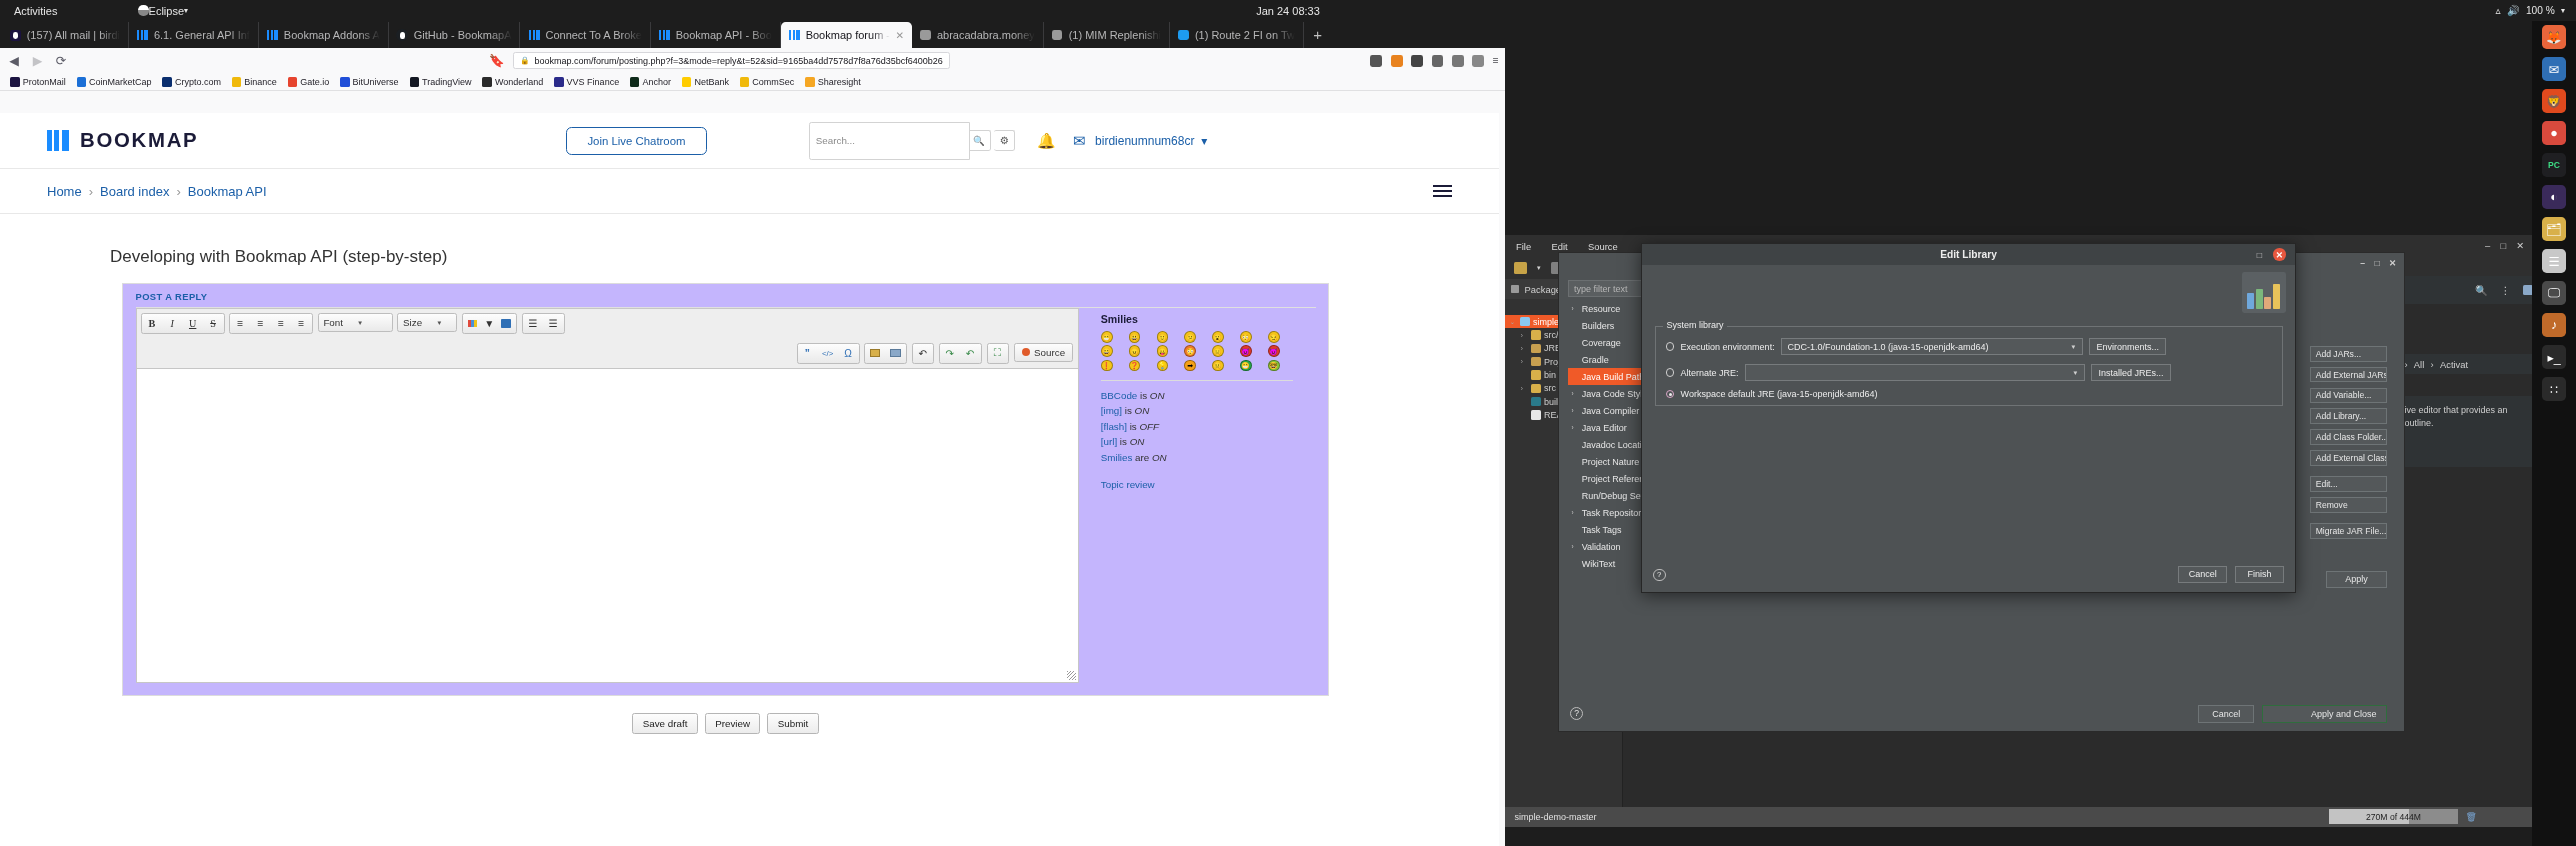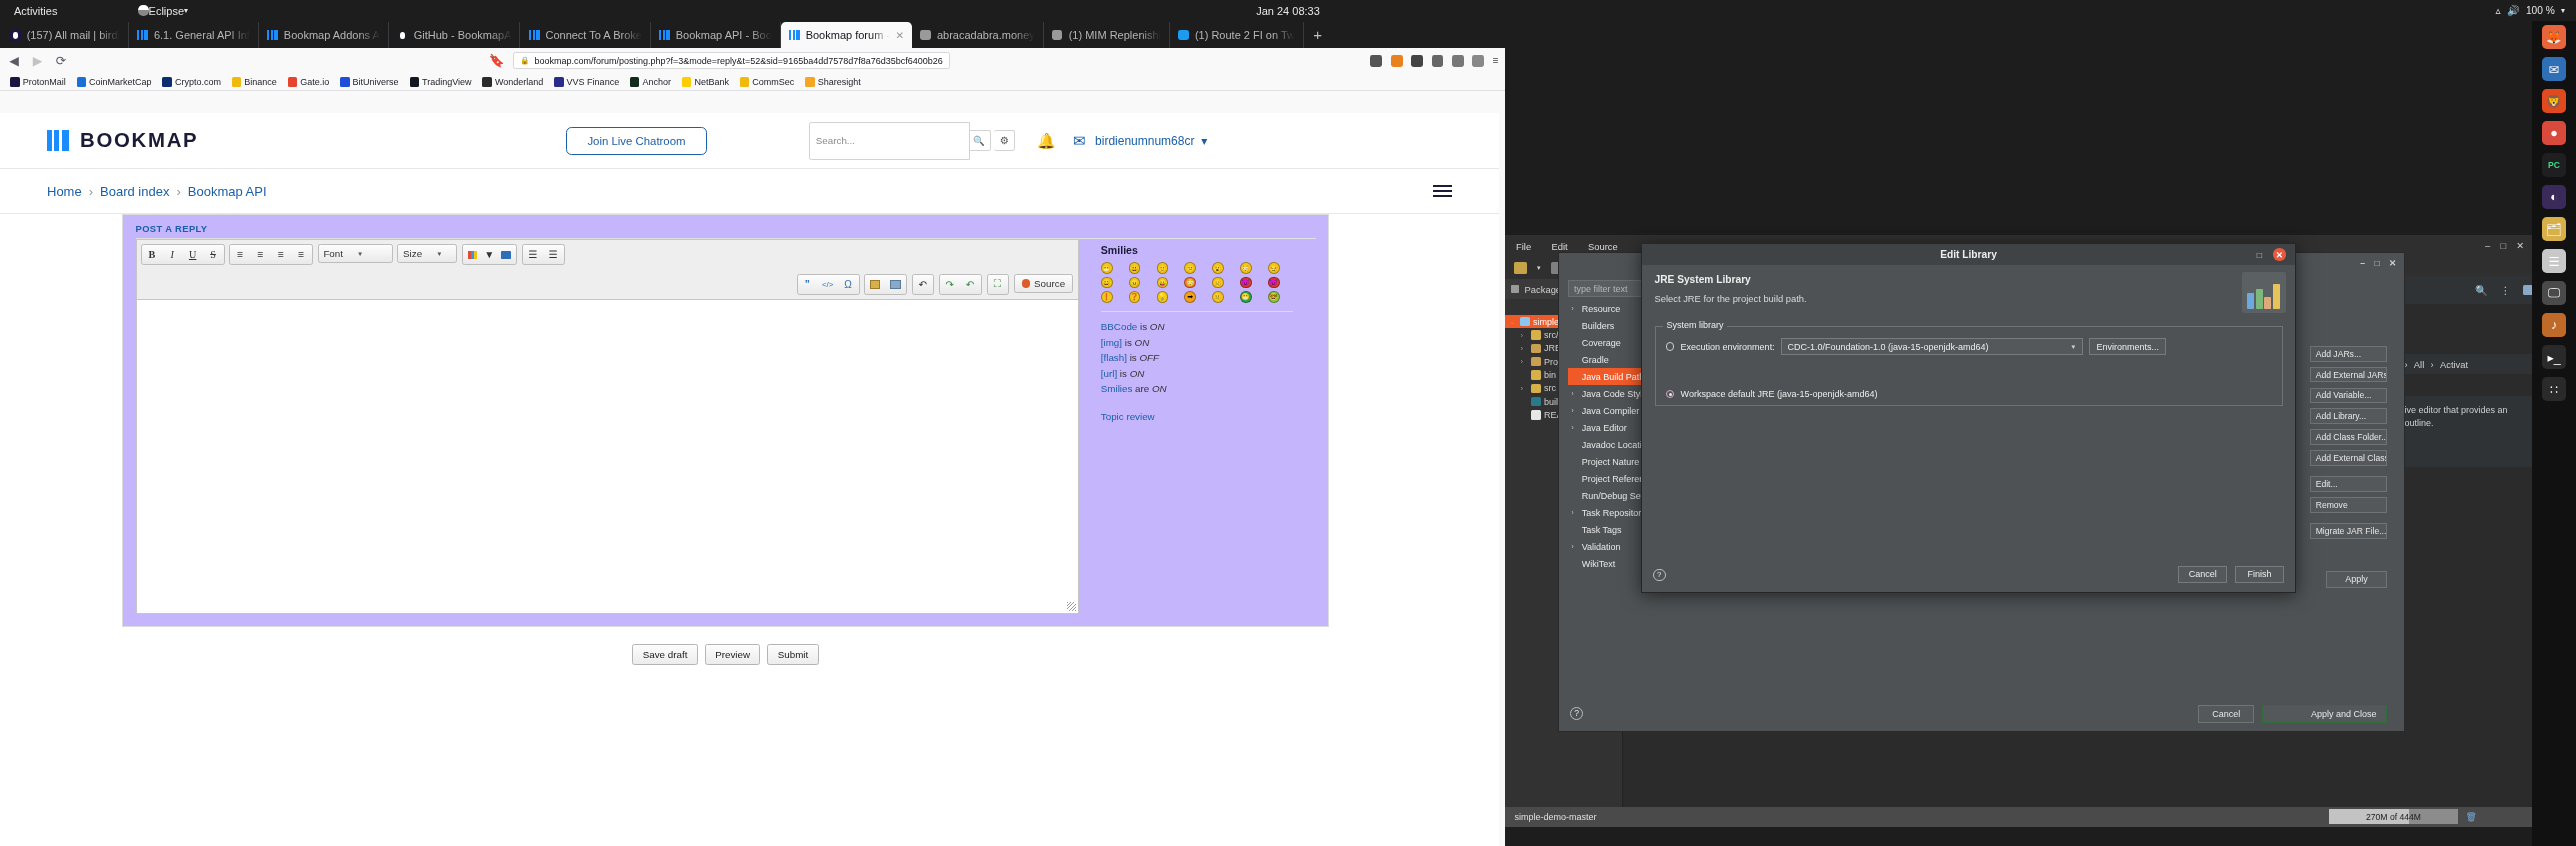--- a/index.html
+++ b/index.html
@@ -409,20 +409,21 @@
       <span class="crumb">Board index</span>
       <span class="crumb-sep">›</span>
       <span class="crumb">Bookmap API</span>
       <span class="burger">
           <i></i>
           <i></i>
           <i></i>
         </span>
     </div>
 
+    <div class="post-title">Developing with Bookmap API (step-by-step)</div>
 
     <div class="panel">
       <div class="panel-head">POST A REPLY</div>
       <div class="panel-head-rule"></div>
 
 
       <div class="editor-wrap">
         <div class="editor">
           <div class="tbar">
             <div class="tgrp">
@@ -729,44 +730,49 @@
   </div>
   <div class="help-q">?</div>
 </div>
 
 <div class="editlib">
   <div class="el-title">
     <span>Edit Library</span>
     <span class="min">□</span>
     <span class="el-close">✕</span>
   </div>
-  <div class="el-head">
-    <div class="el-h1">JRE System Library</div>
-    <div class="el-h2">Select JRE for the project build path.</div>
-  </div>
   <div class="books">
     <span class="bk" style="height:15.7px;background:#6fa8dc"></span>
     <span class="bk" style="height:20.4px;background:#7cb87c"></span>
     <span class="bk" style="height:12.5px;background:#e0a97a"></span>
     <span class="bk" style="height:25px;background:#e8c35a"></span>
   </div>
 
   <div class="group">
     <span class="group-lbl">System library</span>
 
     <div class="grow" style="top:11px; width:100%;">
       <span class="radio"></span>
       <span>Execution environment:</span>
       <span class="combo" style="width:302px">
         <span>CDC-1.0/Foundation-1.0 (java-15-openjdk-amd64)</span>
         <span class="car">▼</span>
       </span>
       <span class="sidebtn">Environments...</span>
     </div>
 
+    <div class="grow" style="top:37px; width:100%;">
+      <span class="radio"></span>
+      <span>Alternate JRE:</span>
+      <span class="combo" style="width:340px">
+        <span></span>
+        <span class="car">▼</span>
+      </span>
+      <span class="sidebtn">Installed JREs...</span>
+    </div>
 
     <div class="grow" style="top:62px;">
       <span class="radio on"></span>
       <span>Workspace default JRE (java-15-openjdk-amd64)</span>
     </div>
   </div>
 
   <div class="el-help">?</div>
   <div class="el-foot">
     <span class="b">Cancel</span>

